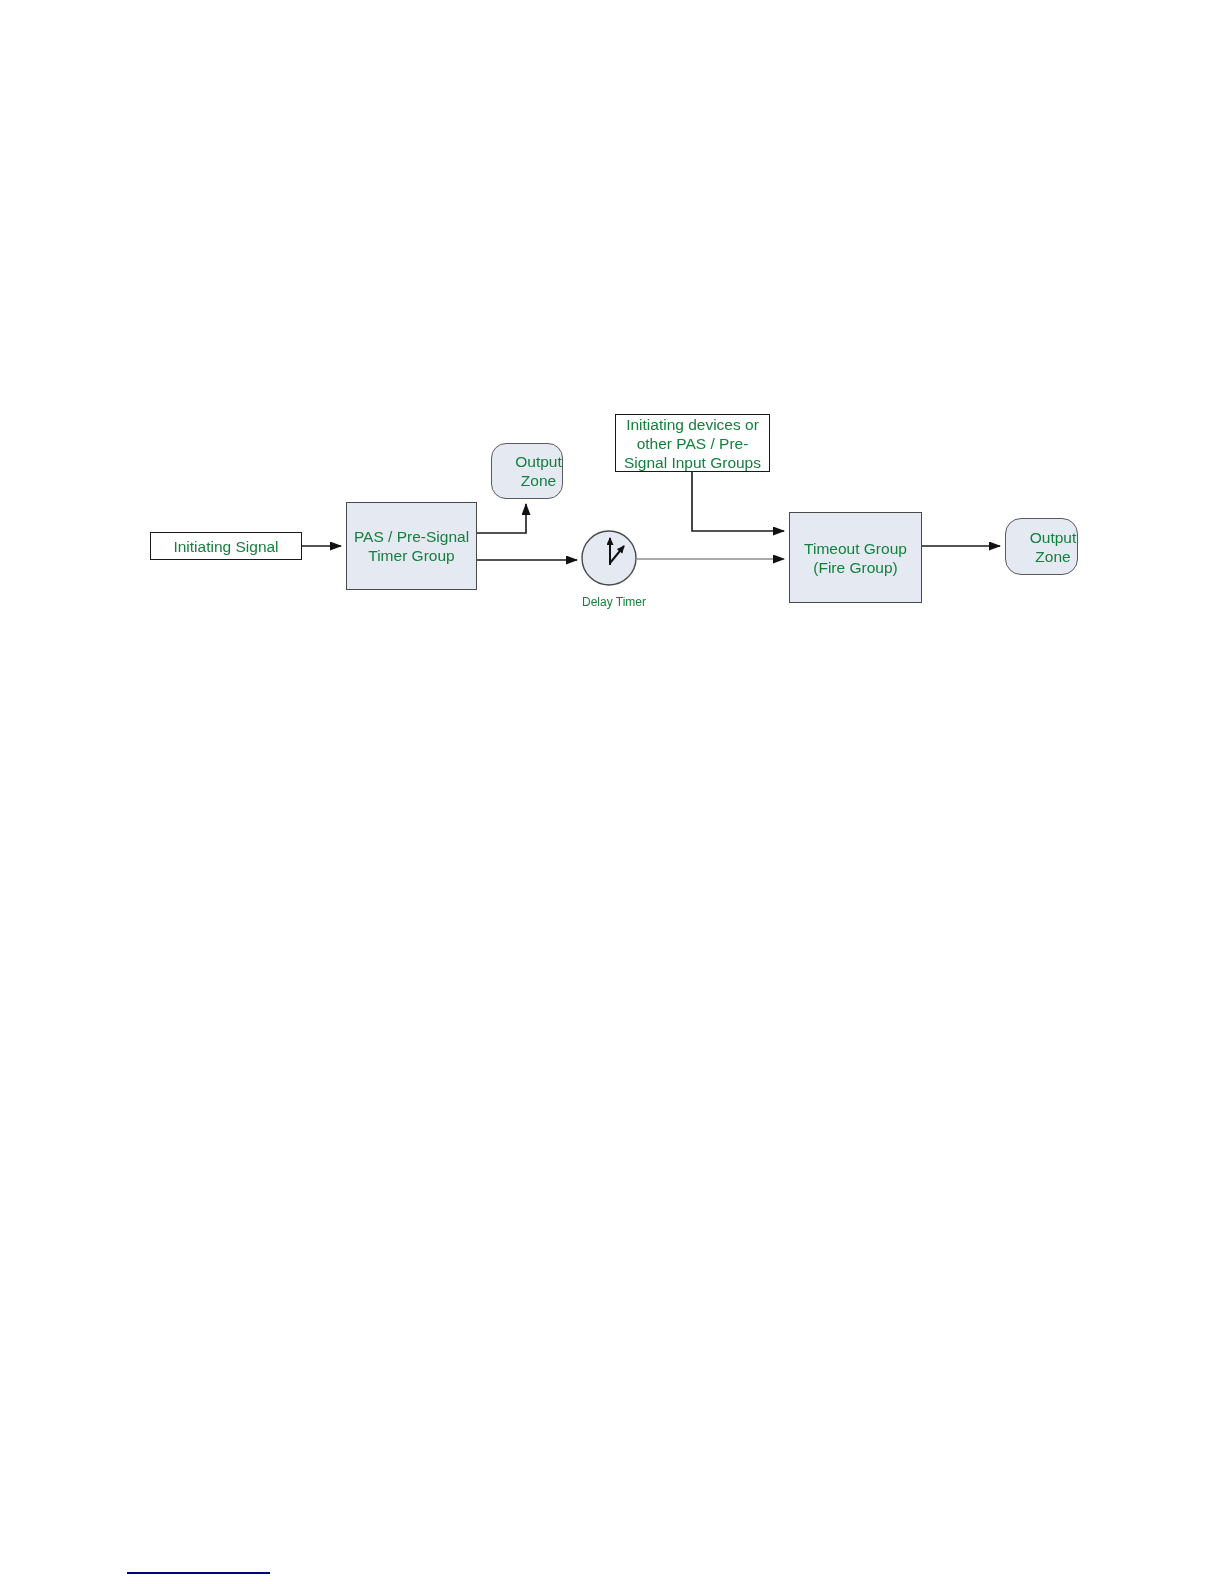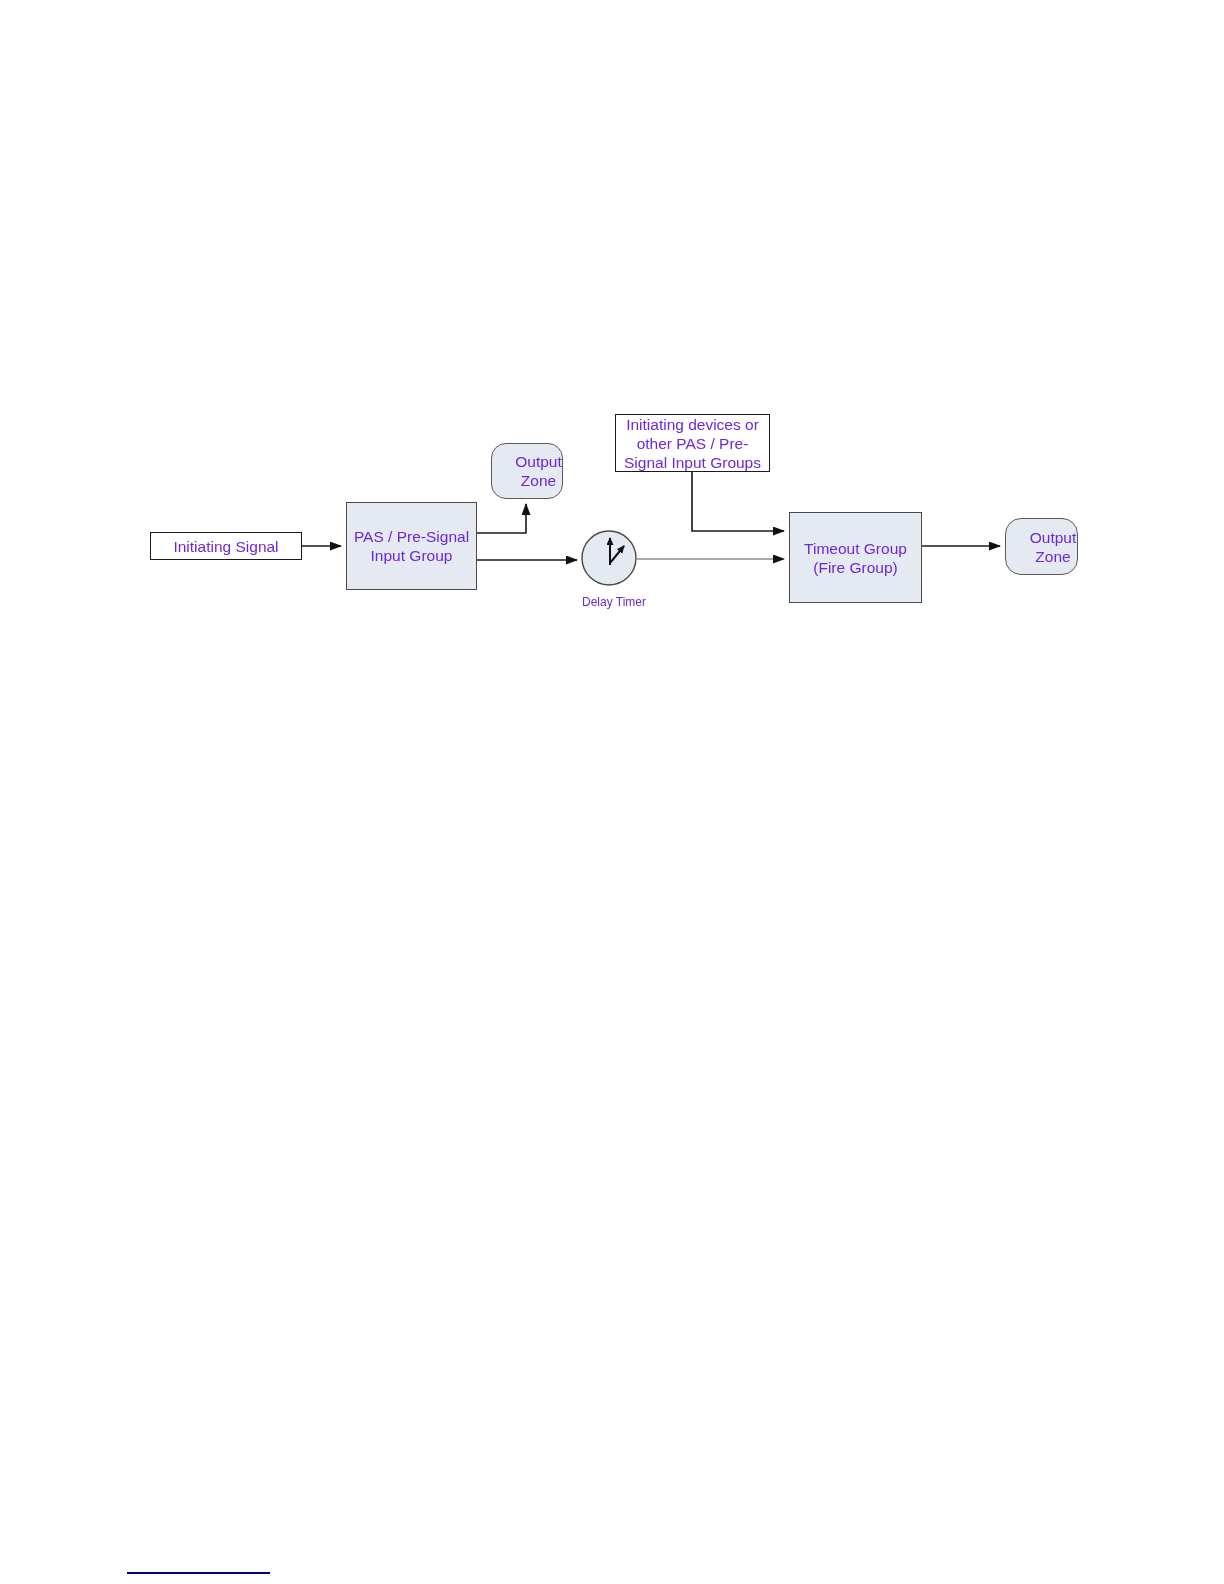--- a/index.html
+++ b/index.html
@@ -25,21 +25,21 @@
   .node {
     position: absolute;
     box-sizing: border-box;
     display: flex;
     align-items: center;
     justify-content: center;
     text-align: center;
     white-space: pre-line;
     font-size: 15.5px;
     line-height: 19px;
-    color: #6d28d9;
+    color: #15803d;
   }
   .box-white {
     background: #ffffff;
     border: 1.6px solid #1a1a1a;
   }
   .box-fill {
     background: #e4e9f2;
     border: 1.6px solid #4a4a4a;
   }
   .rounded-fill {
@@ -92,21 +92,21 @@
     <path d="M922,546 L1000,546" stroke="#1a1a1a" stroke-width="1.6" fill="none" marker-end="url(#arr)"></path>
 
     <circle cx="609" cy="558" r="27" stroke="#4a4a4a" stroke-width="1.4" fill="#e4e9f2"></circle>
     <path d="M610,565 L610,538" stroke="#111111" stroke-width="2" fill="none" marker-end="url(#arr-small)"></path>
     <path d="M610,563 L624,546" stroke="#111111" stroke-width="2" fill="none" marker-end="url(#arr-small)"></path>
   </svg>
 
   <div class="node box-white n-initiating">Initiating Signal</div>
 
   <div class="node box-fill n-pas">PAS / Pre-Signal
-Input Group</div>
+Timer Group</div>
 
   <div class="node rounded-fill n-oz-top">Output
 Zone</div>
 
   <div class="node box-white n-note">Initiating devices or
 other PAS / Pre-
 Signal Input Groups</div>
 
   <div class="node box-fill n-timeout">Timeout Group
 (Fire Group)</div>

